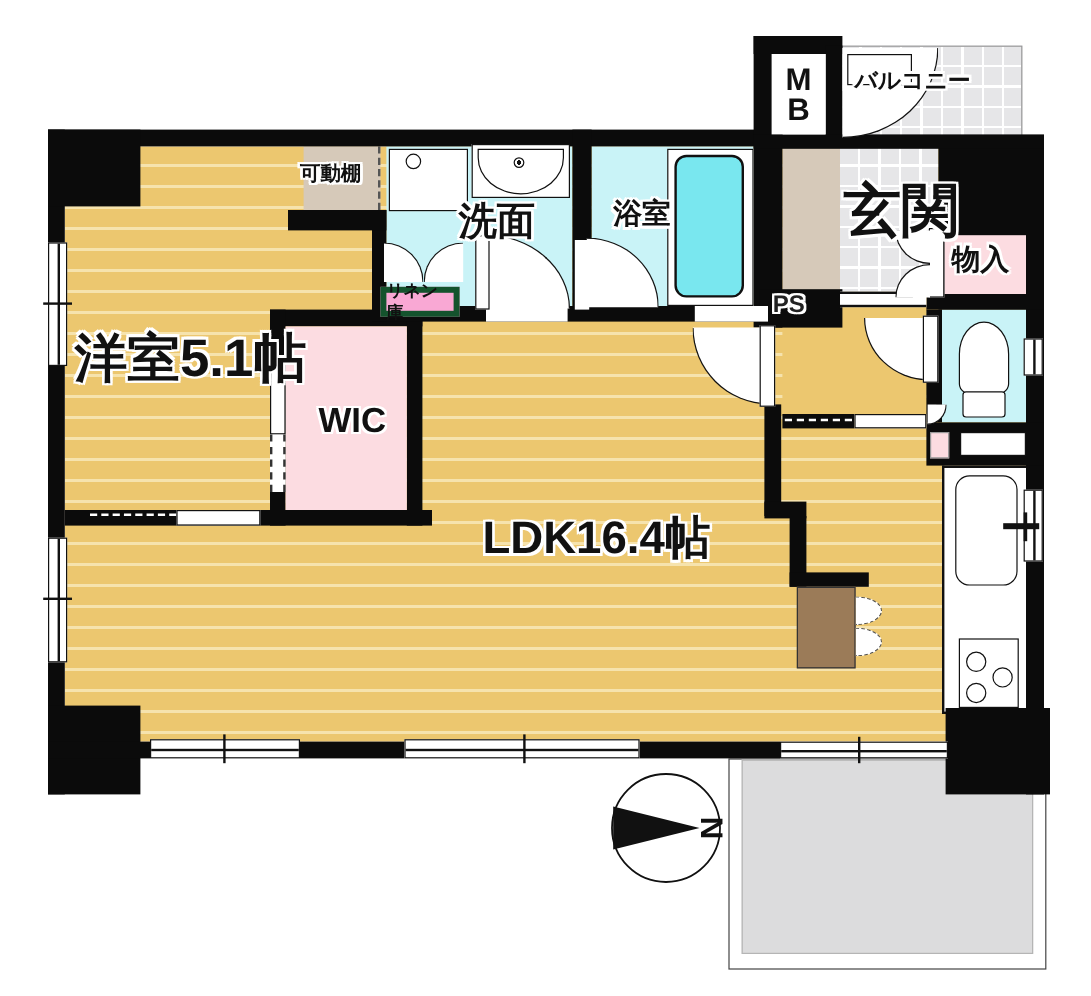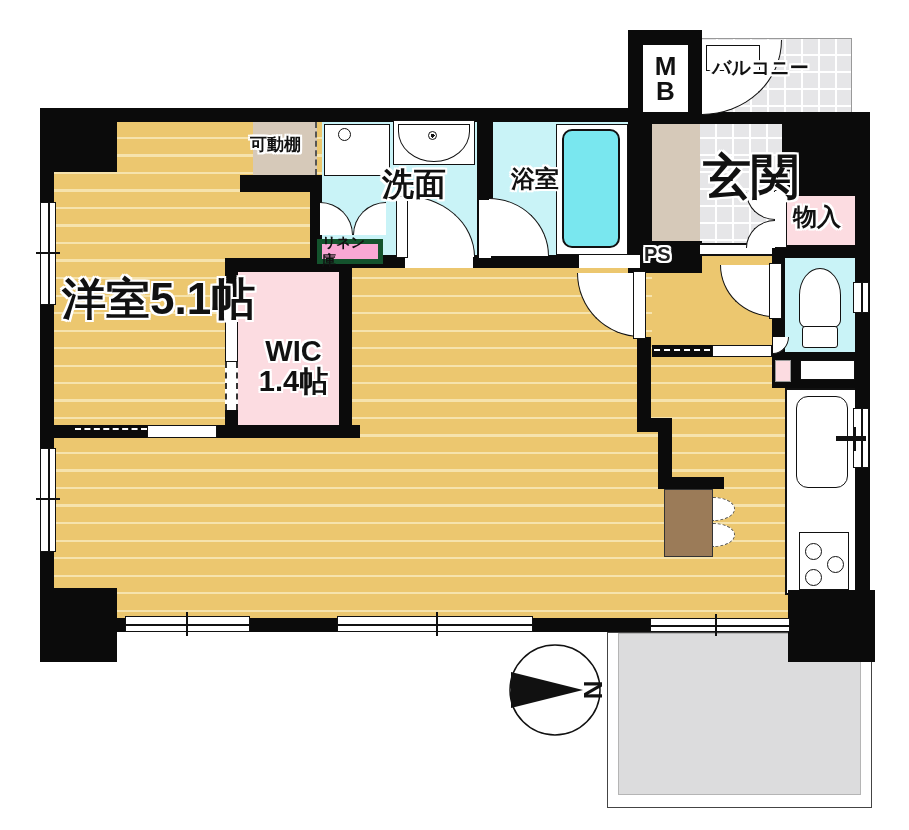--- a/index.html
+++ b/index.html
@@ -161,22 +161,22 @@
 
 
   <div class="abs" style="left:643px;top:45px;width:45px;height:67px;background:#fff;display:flex;flex-direction:column;align-items:center;justify-content:center;font-size:26px;font-weight:700;color:#111;line-height:0.95;">
     <span>M</span>
     <span>B</span>
   </div>
 
   <div class="lbl" style="left:62px;top:232px;font-size:44px;margin-top:44px;">洋室5.1帖</div>
   <div class="lbl" style="left:238px;top:296px;width:111px;text-align:center;font-size:29px;margin-top:40px;">
     <span style="display:block;">WIC</span>
-    <span style="display:block;">1.4帖</span>
   </div>
+  <div class="lbl" style="left:402px;top:430px;font-size:38px;">LDK16.4帖</div>
   <div class="lbl" style="left:382px;top:168px;font-size:32px;">洗面</div>
   <div class="lbl" style="left:511px;top:166px;font-size:24px;">浴室</div>
   <div class="lbl" style="left:703px;top:152px;font-size:48px;">玄関</div>
   <div class="lbl" style="left:793px;top:204px;font-size:24px;">物入</div>
   <div class="lbl" style="left:712px;top:58px;font-size:19px;">バルコニー</div>
   <div class="lbl" style="left:644px;top:244px;font-size:20px;color:#222;">PS</div>
   <div class="abs" style="left:317px;top:239px;width:66px;height:25px;background:#f9a8d4;border:5px solid #14532d;box-sizing:border-box;display:flex;align-items:center;justify-content:center;">
     <span style="font-size:14px;font-weight:700;color:#111;">リネン庫</span>
   </div>
   <div class="lbl" style="left:250px;top:136px;font-size:17px;">可動棚</div>

